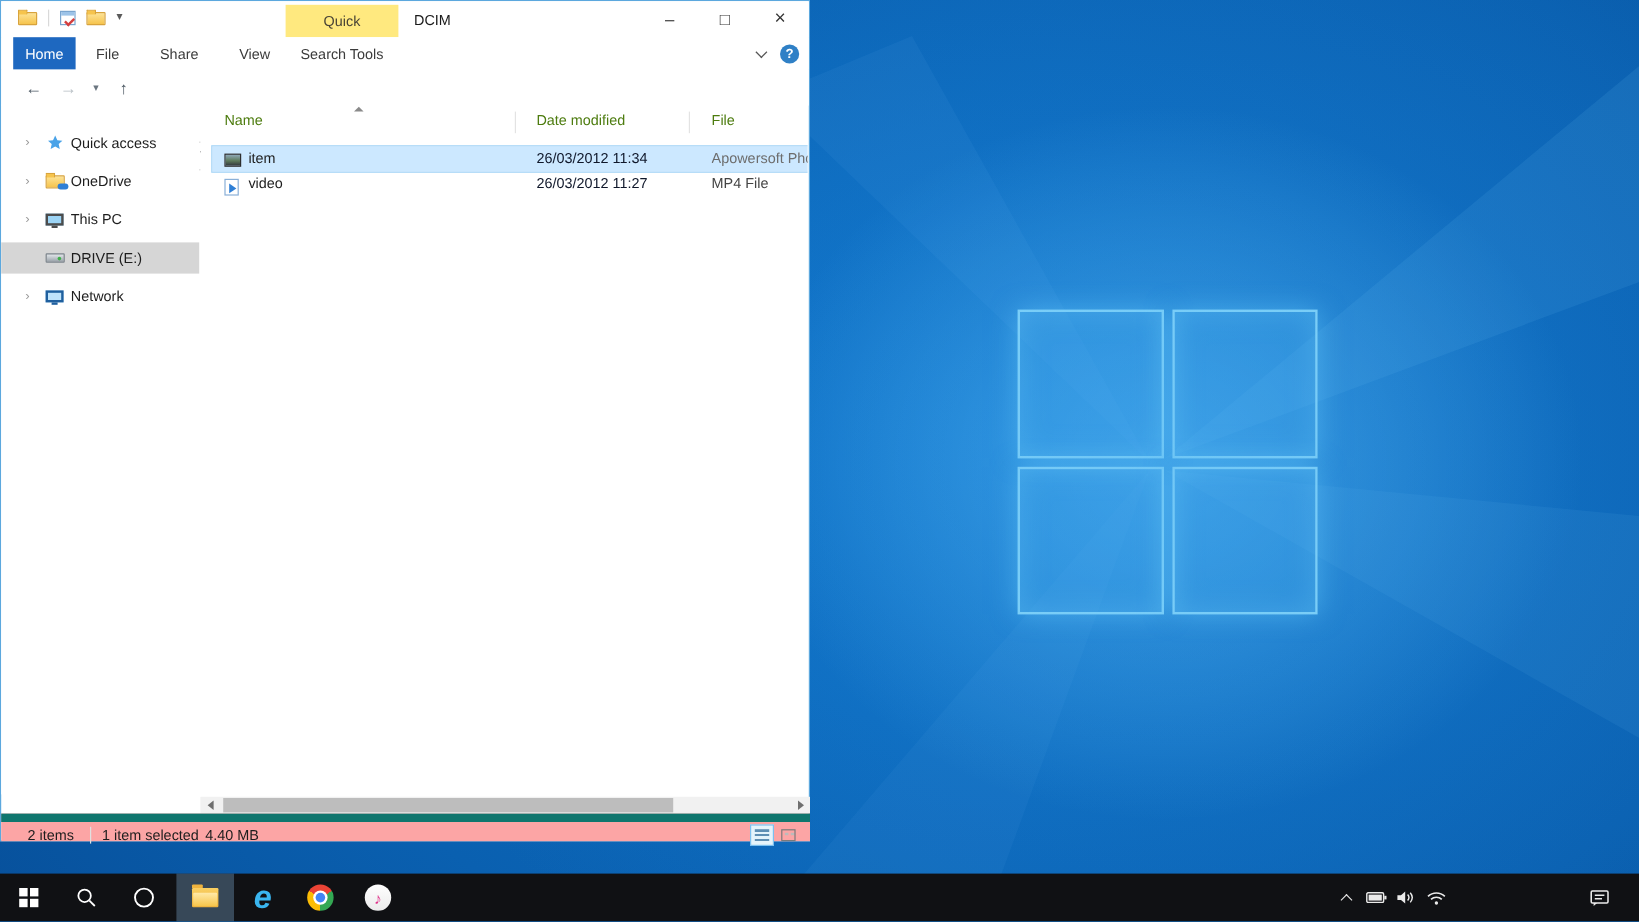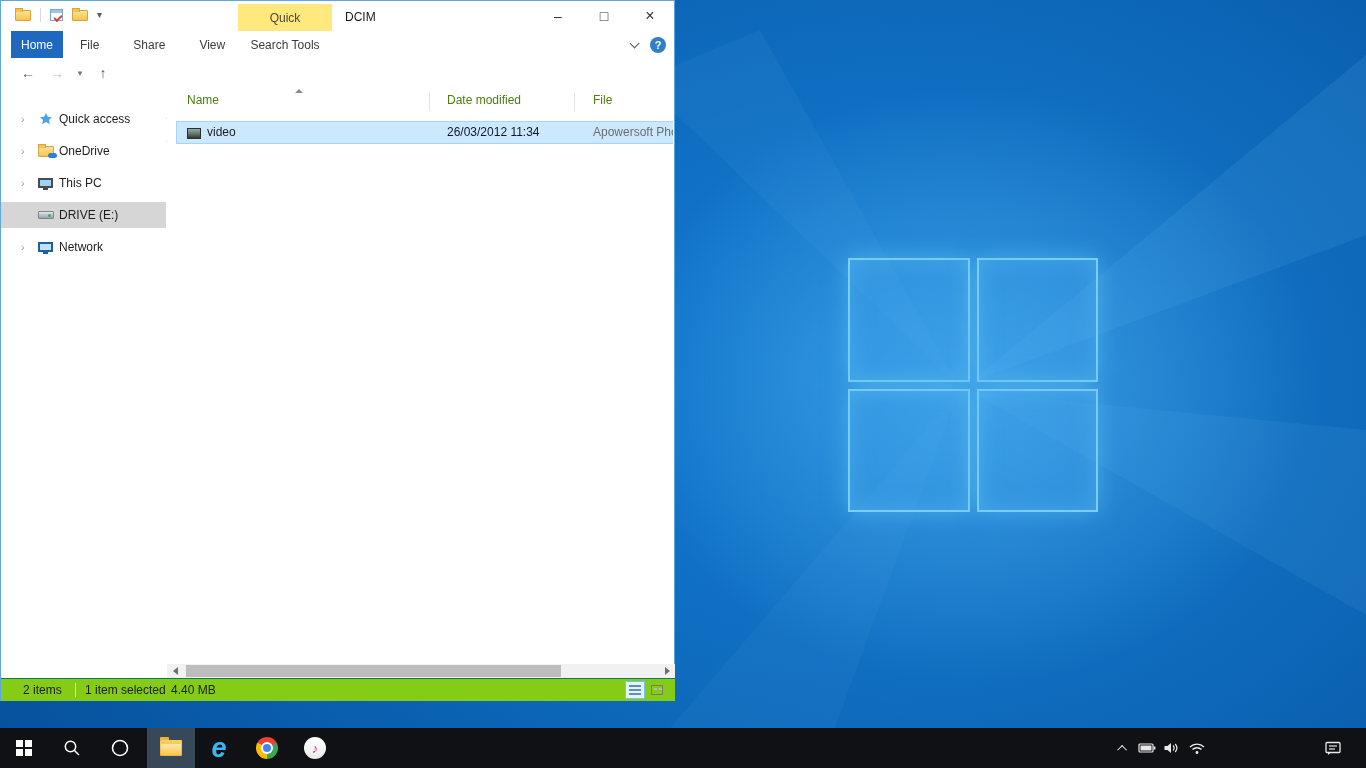--- a/index.html
+++ b/index.html
@@ -118,22 +118,22 @@
     border-left:6px solid #2f7fd6; border-top:4px solid transparent; border-bottom:4px solid transparent; }
 
   
   .hscroll { position:absolute; left:166px; top:663px; width:508px; height:14px; background:#f1f1f1; }
   .hs-arrow { position:absolute; top:0; width:16px; height:14px; display:flex; align-items:center; justify-content:center; }
   .tri-l { width:0; height:0; border-top:4px solid transparent; border-bottom:4px solid transparent; border-right:5px solid #6f6f6f; }
   .tri-r { width:0; height:0; border-top:4px solid transparent; border-bottom:4px solid transparent; border-left:5px solid #6f6f6f; }
   .hs-thumb { position:absolute; left:19px; top:1px; width:375px; height:12px; background:#bdbdbd; }
 
   
-  .statusbar { position:absolute; left:0; top:677px; width:674px; height:23px; background:#84cc16;
-    border-top:1px solid #0f766e; font-size:12px; color:#1d1d1d; }
+  .statusbar { position:absolute; left:0; top:677px; width:674px; height:23px; background:#fca5a5;
+    border-top:7px solid #0f766e; font-size:12px; color:#1d1d1d; }
   .sb-count { position:absolute; left:22px; top:4px; }
   .sb-div { position:absolute; left:74px; top:4px; width:1px; height:14px; background:#e0e0e0; }
   .sb-sel { position:absolute; left:84px; top:4px; }
   .sb-size { position:absolute; left:170px; top:4px; }
   .sb-views { position:absolute; right:8px; top:2px; display:flex; gap:2px; }
   .sb-view { width:20px; height:18px; display:flex; align-items:center; justify-content:center; border:1px solid transparent; }
   .sb-view.active { border-color:#7cc0f0; background:#e5f3fb; }
   .ic-details { width:12px; height:10px;
     background:repeating-linear-gradient(to bottom,#5f8fb4 0 2px, transparent 2px 4px); }
   .ic-thumbs { width:12px; height:10px; border:1px solid #7a7a7a; background:
@@ -288,23 +288,31 @@
     <span class="col-head" style="left:20px;">Name</span>
     <span class="col-div" style="left:262px;"></span>
     <span class="col-head" style="left:280px;">Date modified</span>
     <span class="col-div" style="left:407px;"></span>
     <span class="col-head" style="left:426px;">File</span>
 
     <div class="frow selected" style="top:35px;">
       <span class="f-ico">
           <span class="fi-photo"></span>
         </span>
-      <span class="f-name">video</span>
+      <span class="f-name">item</span>
       <span class="f-date">26/03/2012 11:34</span>
       <span class="f-type">Apowersoft Pho</span>
+    </div>
+    <div class="frow" style="top:56px;">
+      <span class="f-ico">
+          <span class="fi-video"></span>
+        </span>
+      <span class="f-name">video</span>
+      <span class="f-date">26/03/2012 11:27</span>
+      <span class="f-type">MP4 File</span>
     </div>
   </div>
 
   <div class="hscroll">
     <span class="hs-arrow" style="left:0;">
         <span class="tri-l"></span>
       </span>
     <div class="hs-thumb"></div>
     <span class="hs-arrow" style="right:0;">
         <span class="tri-r"></span>

